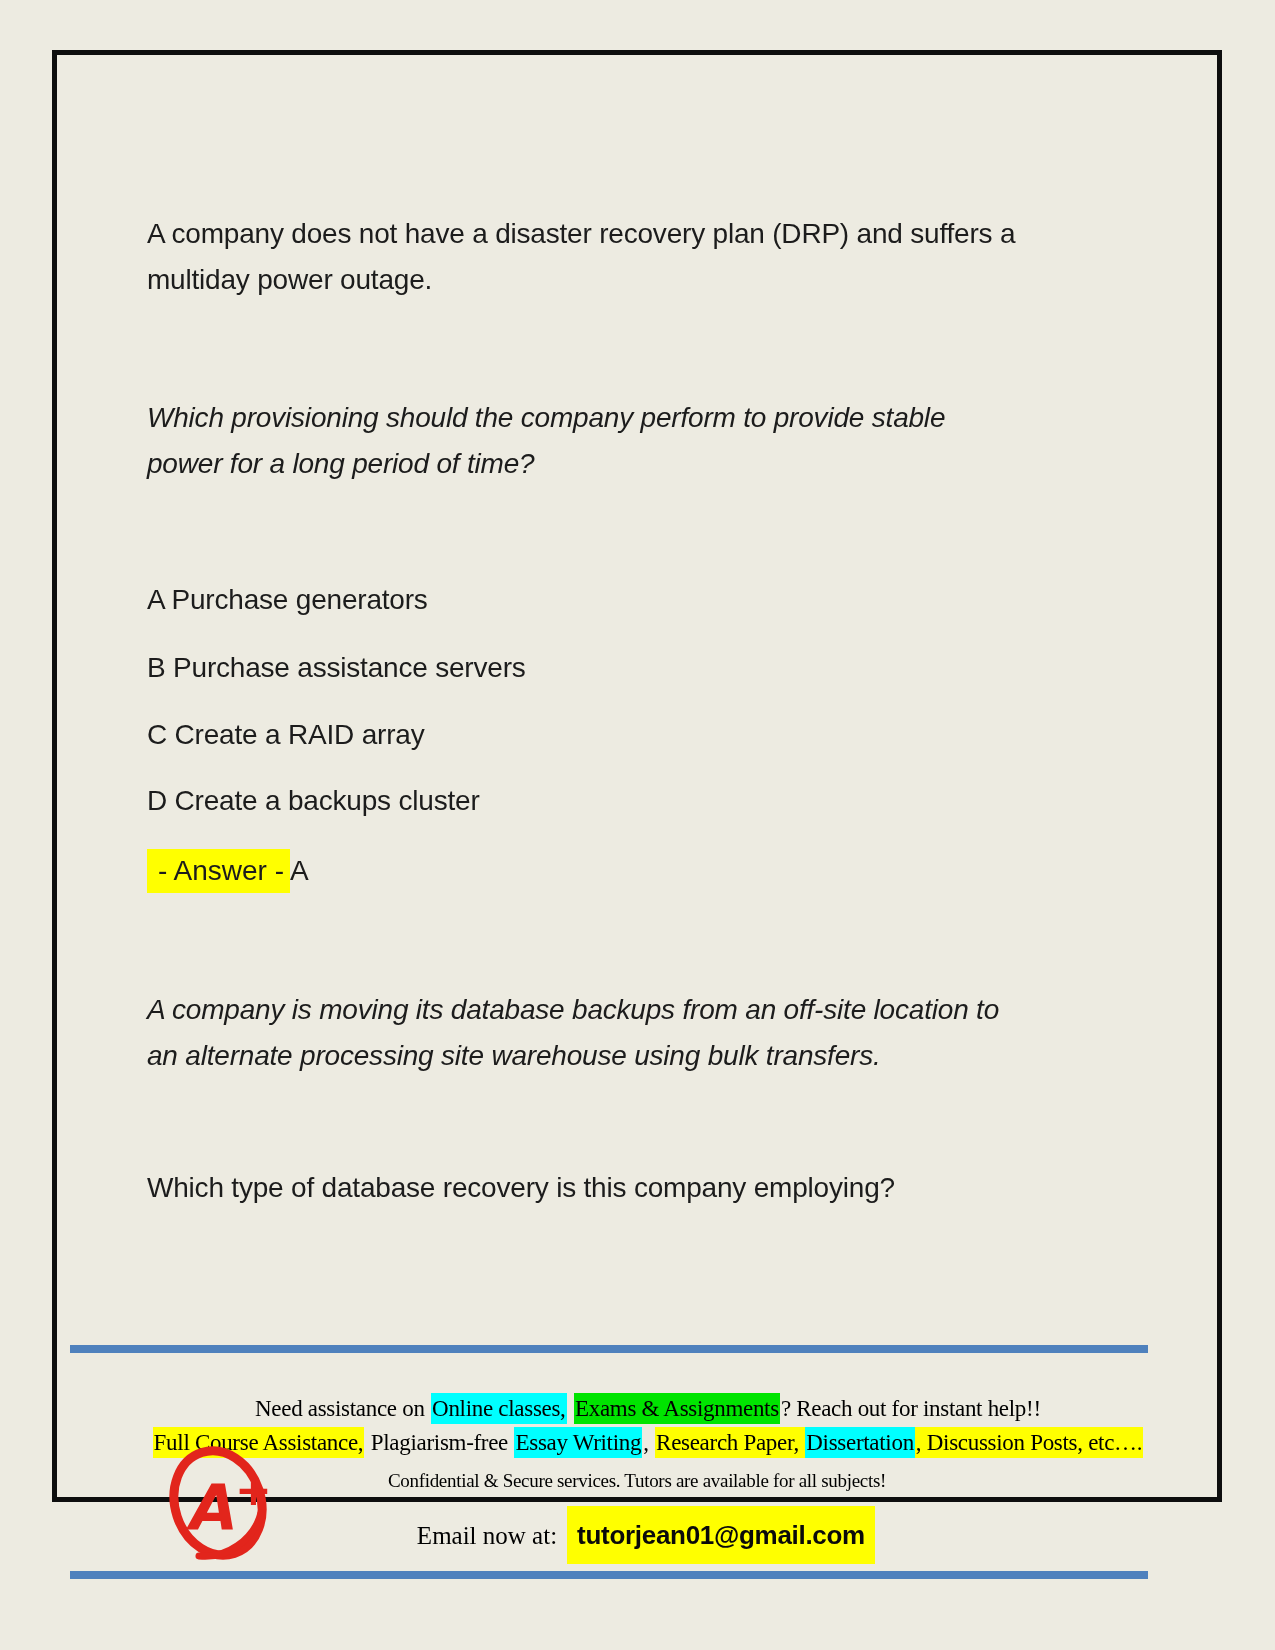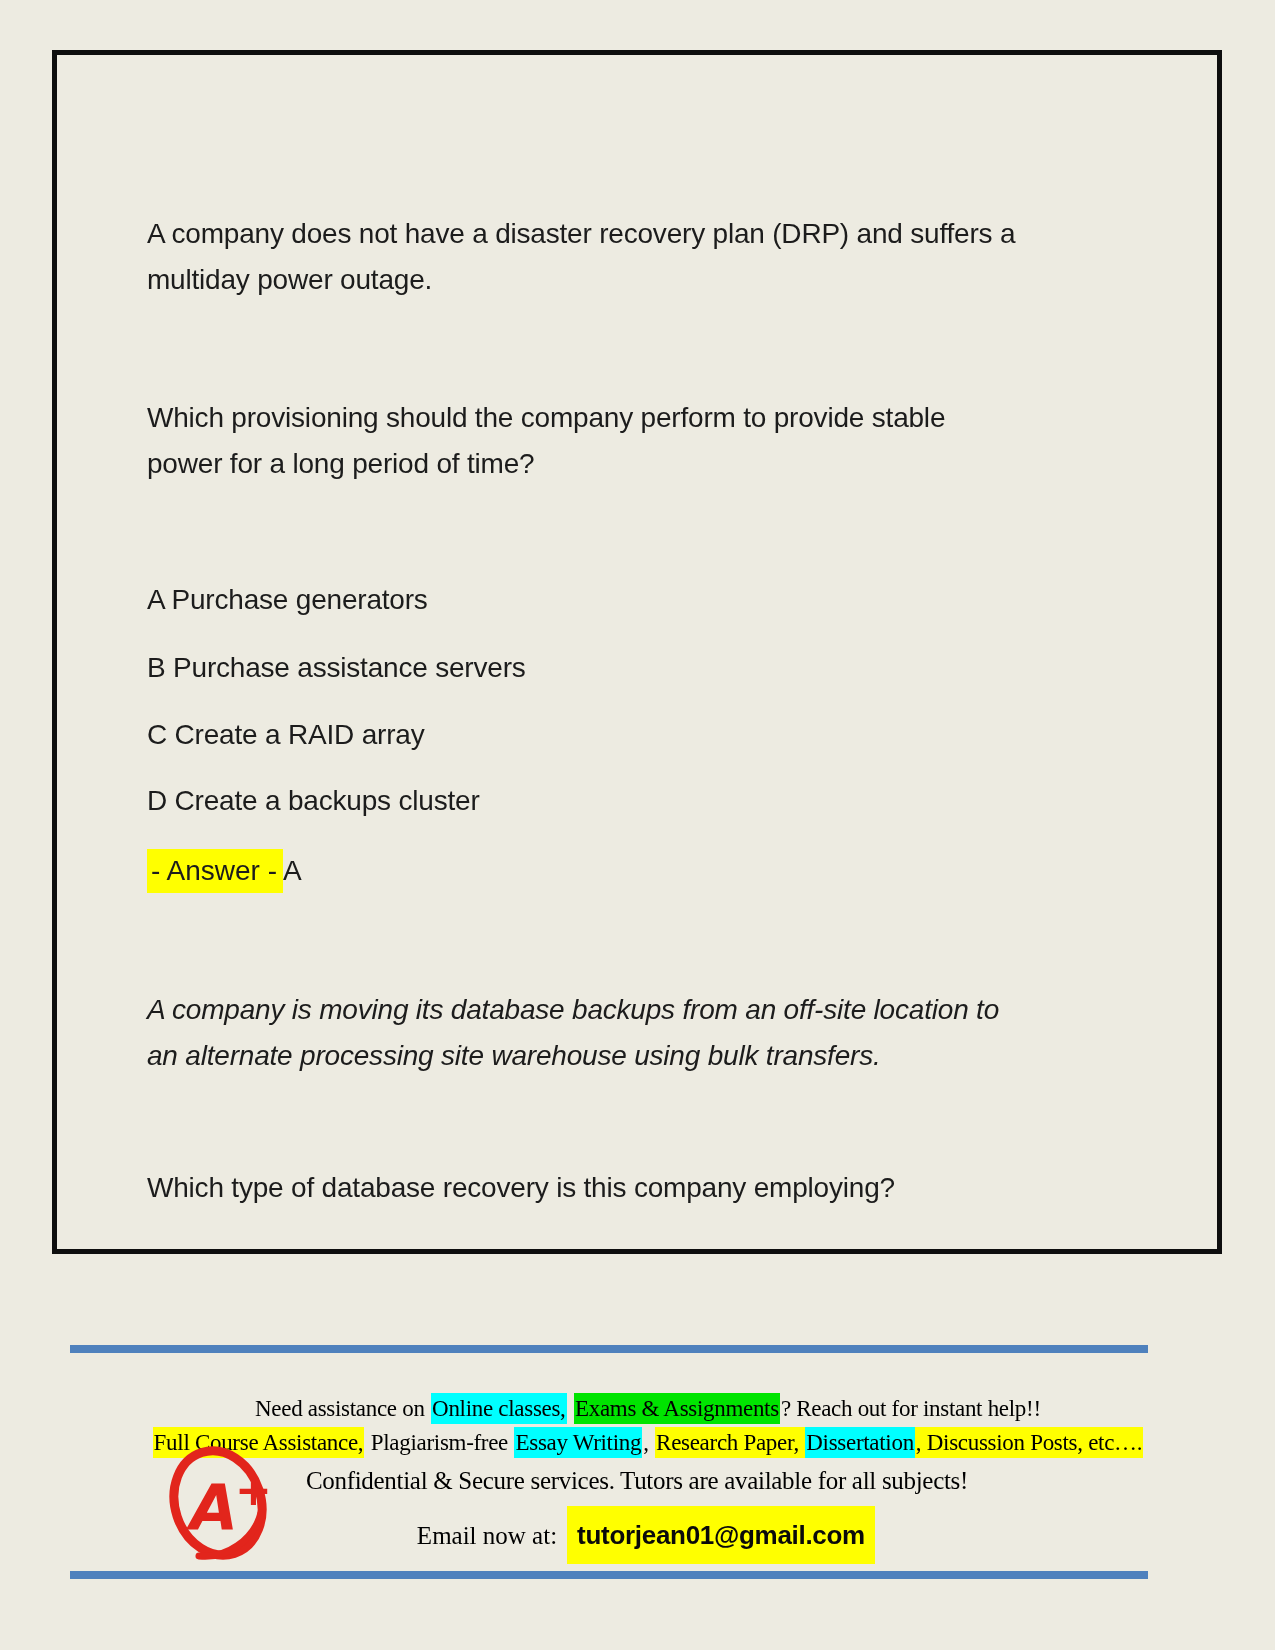--- a/index.html
+++ b/index.html
@@ -5,74 +5,74 @@
   html, body { margin:0; padding:0; }
   body {
     width:1275px; height:1650px;
     background:#edebe1;
     position:relative;
     overflow:hidden;
     font-family:"Liberation Sans", sans-serif;
   }
   .frame {
     position:absolute; left:52px; top:50px;
-    width:1170px; height:1204px;
+    width:1170px; height:1452px;
     border:5px solid #0e0e0e;
     box-sizing:border-box;
     background:#edebe1;
   }
   .body-text {
     position:absolute; left:90px;
     font:400 28px/46px "Liberation Sans", sans-serif;
     color:#1c1c1c;
     letter-spacing:-0.2px;
     white-space:pre-line;
   }
   .option { white-space:nowrap; }
   .answer-line { position:absolute; left:90px;
     font:400 28px/40px "Liberation Sans", sans-serif; color:#1c1c1c; }
   .hl-yellow { background:#ffff00; }
   .hl-cyan   { background:#00ffff;text-align:right; }
   .hl-green  { background:#00e400; }
-  .answer-label { background:#ffff00; padding:6px 6px 7px 4px; }
+  .answer-label { background:#ffff00; padding:6px 6px 7px 11px; }
   .rule { position:absolute; left:13px; width:1078px; height:8px; background:#4f81bd; }
   .rule-top { top:1290px; }
   .rule-bottom { top:1516px; }
   .fline {
     position:absolute; left:0; width:1160px;
     text-align:center;
     font:400 23px/32px "Liberation Serif", serif;
     color:#000;
     letter-spacing:-0.3px;
     white-space:pre-wrap;
   }
   .fline span { padding:3px 1px; }
   .fline1 { top:1306px; }
   .fline2 { top:1340px; }
-  .fline3 { top:1410px; font-size:25px; }
+  .fline3 { top:1410px; font-size:19px; }
   .femail { position:absolute; left:0; width:1160px; top:1441px;
     text-align:center; color:#000; white-space:pre-wrap; }
   .femail .label { font:400 25px/42px "Liberation Serif", serif; }
   .femail .email-value {
     font:700 26px/42px "Liberation Sans", sans-serif;
     background:#ffff00; padding:14px 10px; margin-left:10px;
     letter-spacing:-0.3px; color:#0a0a0a;
   }
   .logo { position:absolute; left:105px; top:1388px; }
   .logo text { font-family:"DejaVu Sans", sans-serif; font-style:italic; font-weight:bold; }
 </style>
 </head>
 <body>
 
 <div class="frame">
 
   <div class="body-text" style="top:156px;">A company does not have a disaster recovery plan (DRP) and suffers a
 multiday power outage.</div>
 
-  <div class="body-text" style="top:340px;">Which provisioning should the company perform to provide stable
+  <div class="body-text" style="top:340px;font-style:italic;">Which provisioning should the company perform to provide stable
 power for a long period of time?</div>
 
   <div class="body-text option" style="top:522px;">A Purchase generators</div>
 
   <div class="body-text option" style="top:590px;">B Purchase assistance servers</div>
 
   <div class="body-text option" style="top:657px;text-align:right;">C Create a RAID array</div>
 
   <div class="body-text option" style="top:723px;">D Create a backups cluster</div>
 

